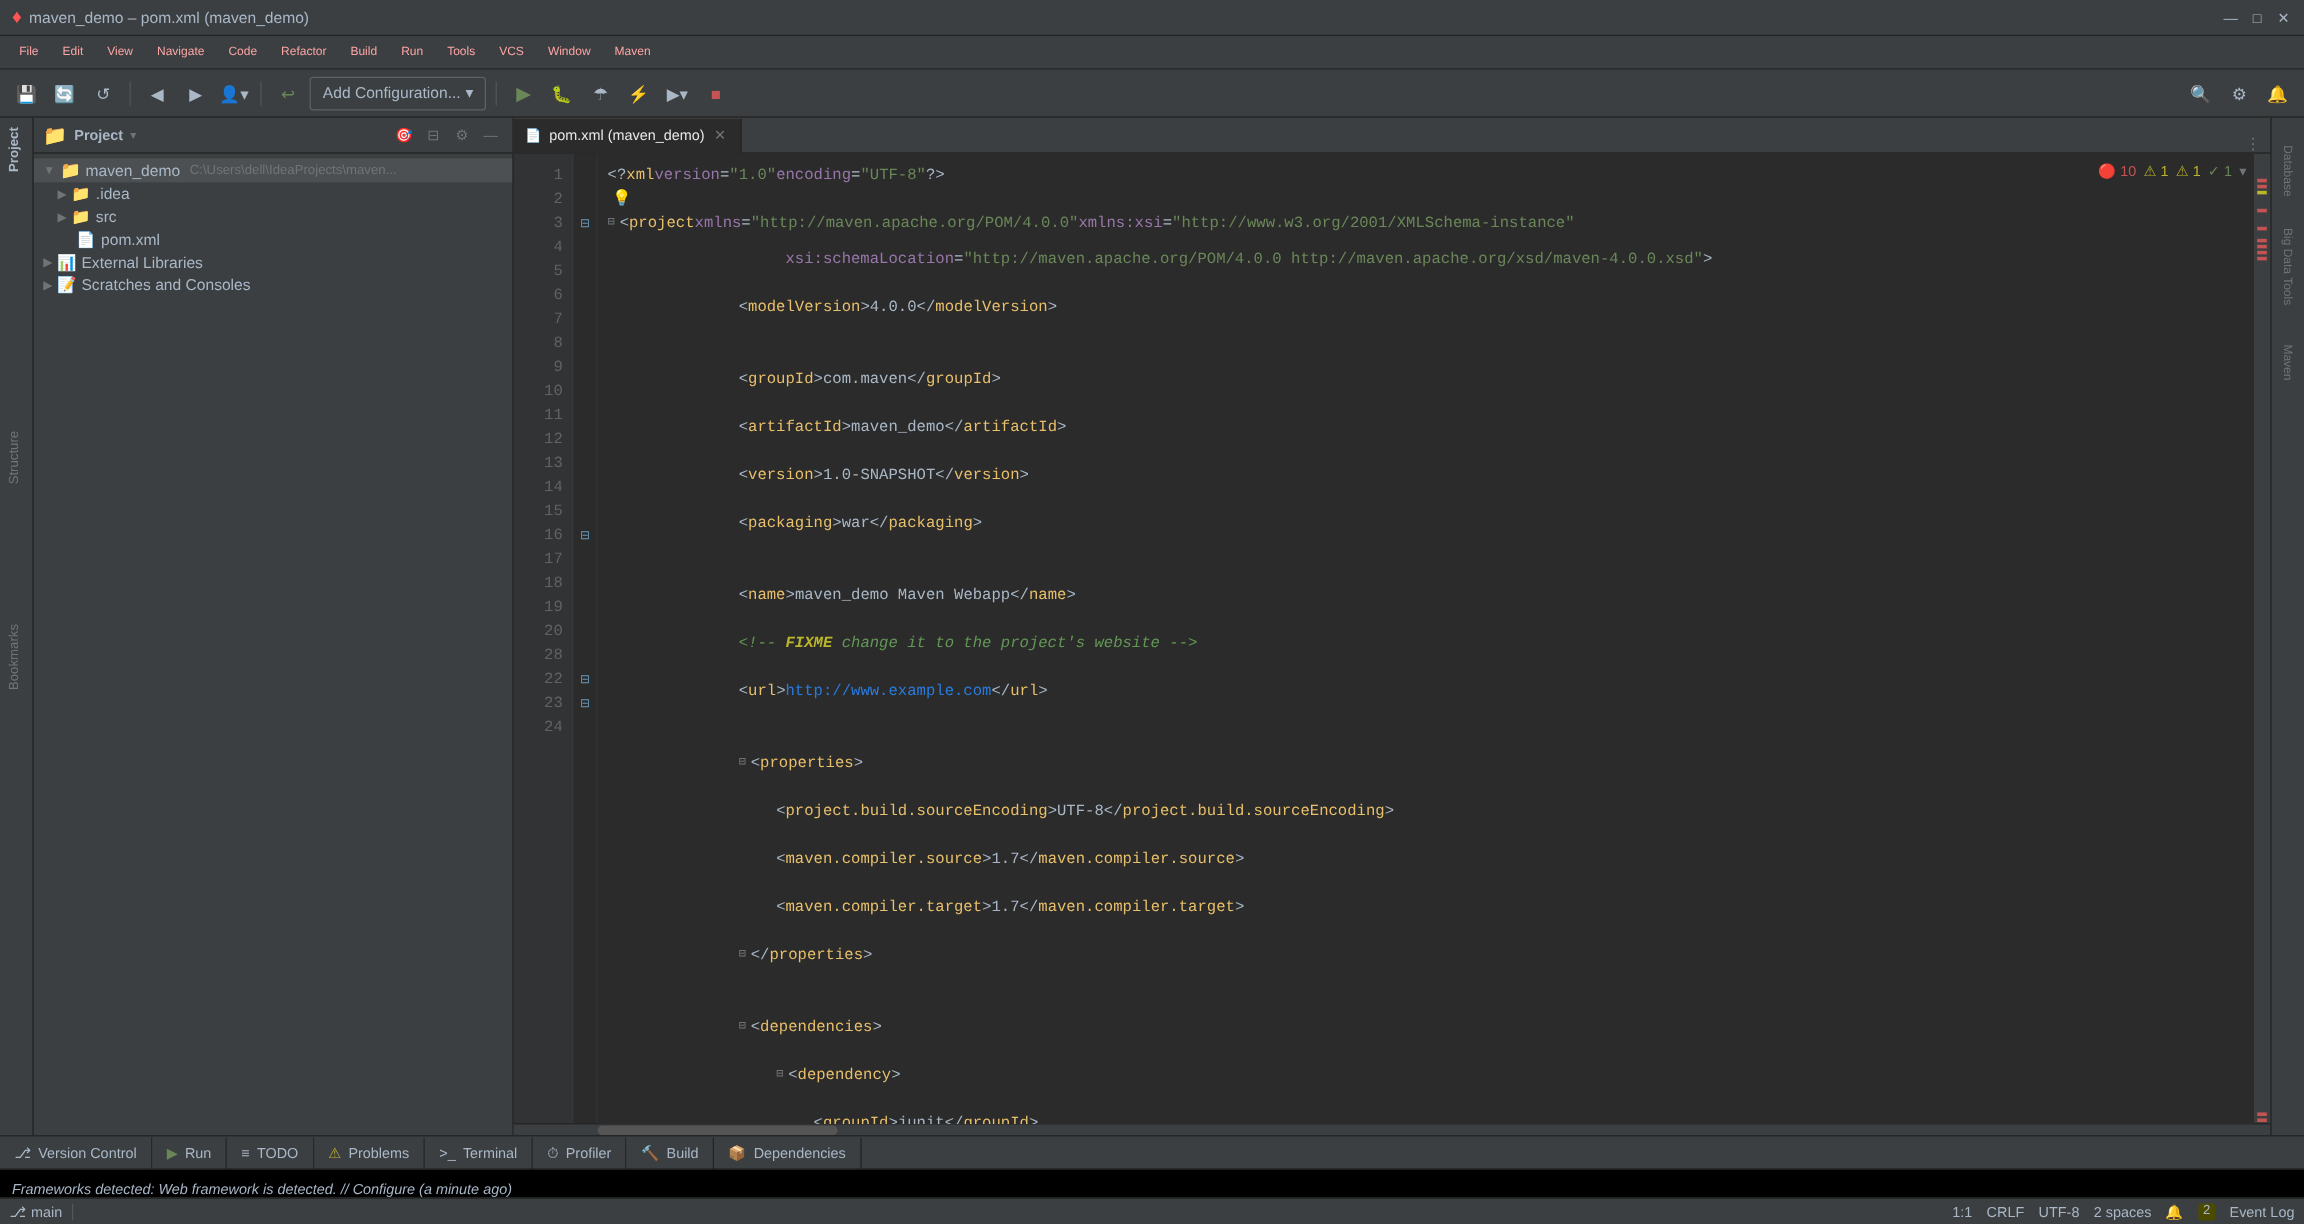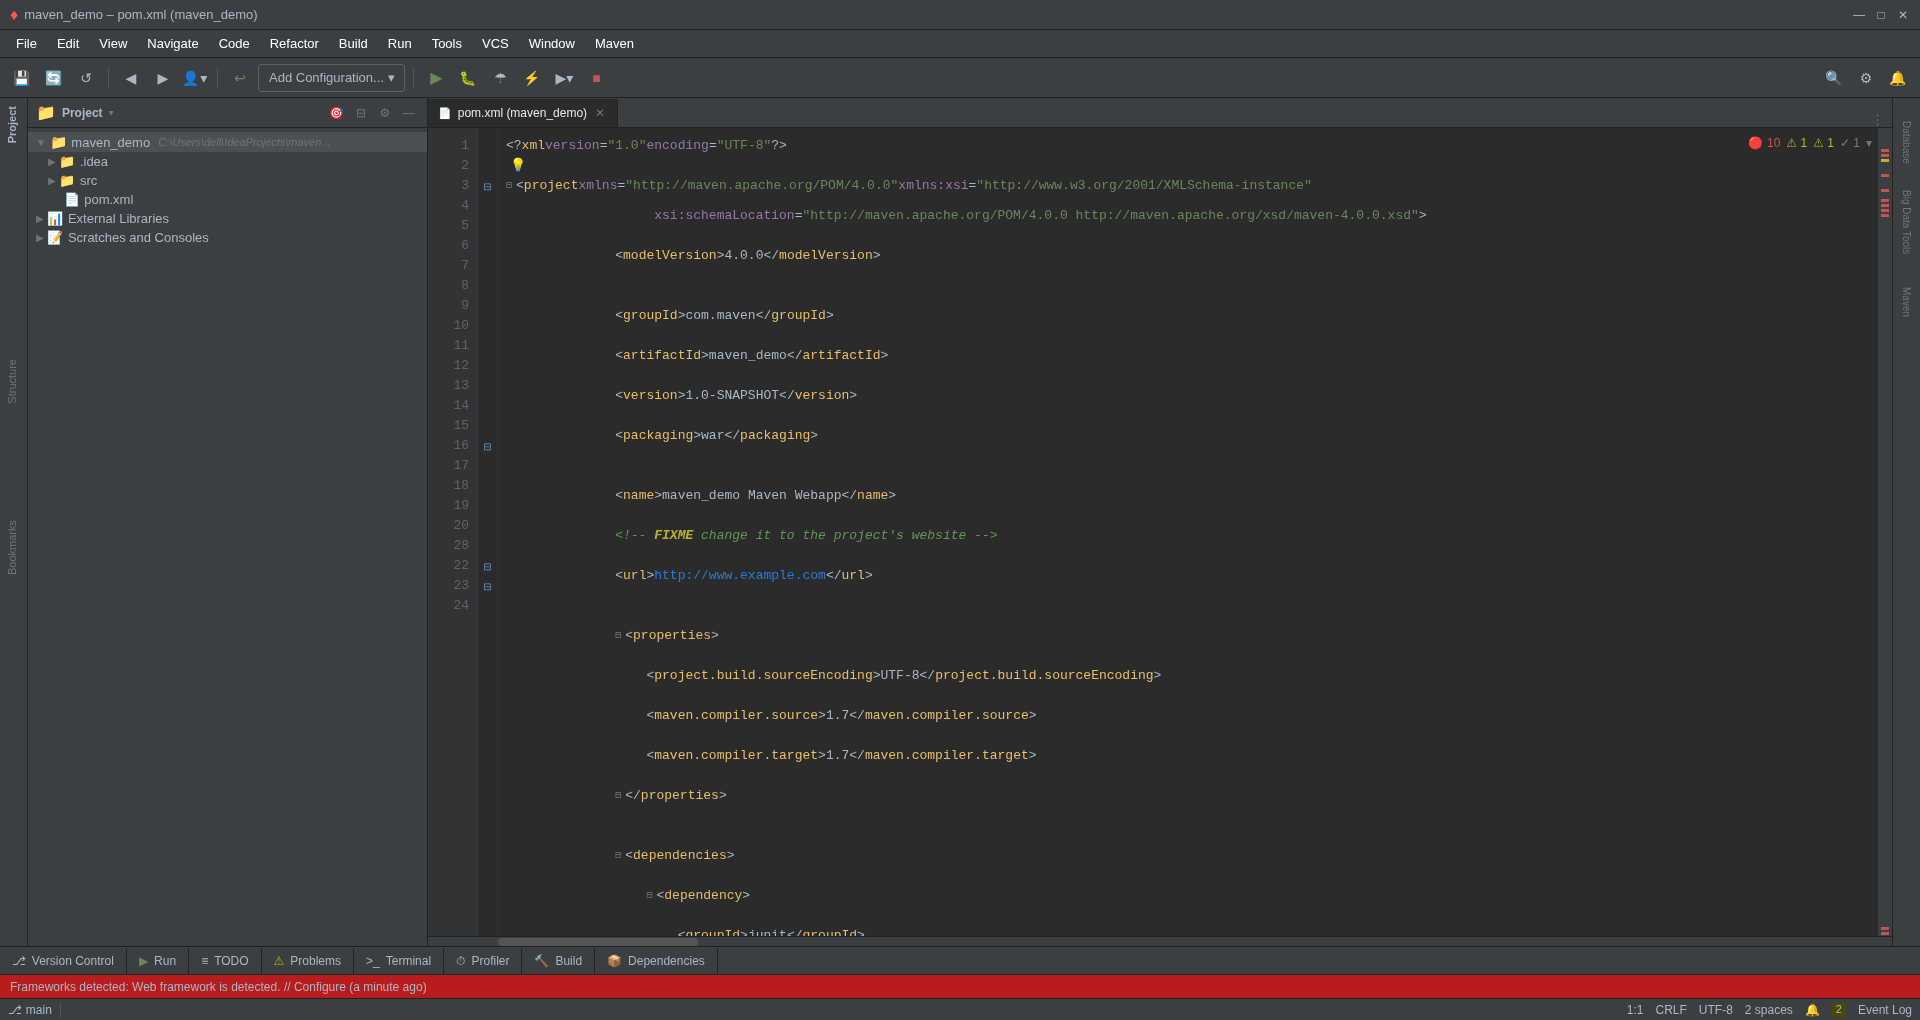--- a/index.html
+++ b/index.html
@@ -54,22 +54,22 @@
       height: 28px;
       background: #3c3f41;
       display: flex;
       align-items: center;
       padding: 0 8px;
       gap: 4px;
       border-bottom: 1px solid #222;
     }
     .menu-item {
       padding: 3px 8px;
-      color: #ffffff;
-      font-size: 13px;
+      color: #fca5a5;
+      font-size: 10px;
       cursor: pointer;
       border-radius: 3px;
     }
 
     
     #toolbar {
       height: 40px;
       background: #3c3f41;
       display: flex;
       align-items: center;
@@ -183,21 +183,21 @@
       align-items: center;
       padding: 2px 8px;
       cursor: pointer;
       gap: 4px;
       font-size: 13px;
     }
     .tree-item.selected { background: #4c5052; }
     .tree-indent-1 { padding-left: 20px; }
     .tree-arrow { color: #717476; font-size: 10px; }
     .tree-label { color: #a9b7c6; }
-    .tree-label-path { color: #717476; font-size: 11px; margin-left: 4px; font-style: italic; }
+    .tree-label-path { color: #717476; font-size: 11px; margin-left: 4px; }
 
     
     #editor-area {
       flex: 1;
       display: flex;
       flex-direction: column;
       background: #2b2b2b;
     }
     #tab-bar {
       height: 30px;
@@ -363,28 +363,29 @@
       gap: 4px;
     }
     .status-separator { width: 1px; height: 14px; background: #555; }
     #status-right {
       margin-left: auto;
       display: flex;
       gap: 12px;
     }
     #notification-bar {
       height: 24px;
-      background: #b91c1c;
-      display: flex;
-      align-items: center;
+      background: #000000;
+      display: flex;
+      align-items: flex-end;
       padding: 0 10px;
       gap: 6px;
       font-size: 12px;
       color: #a9b7c6;
       border-top: 1px solid #222;
+      font-style: italic;
     }
 
     
     #bottom-tabs {
       height: 28px;
       background: #3c3f41;
       display: flex;
       align-items: flex-end;
       border-top: 1px solid #222;
     }

